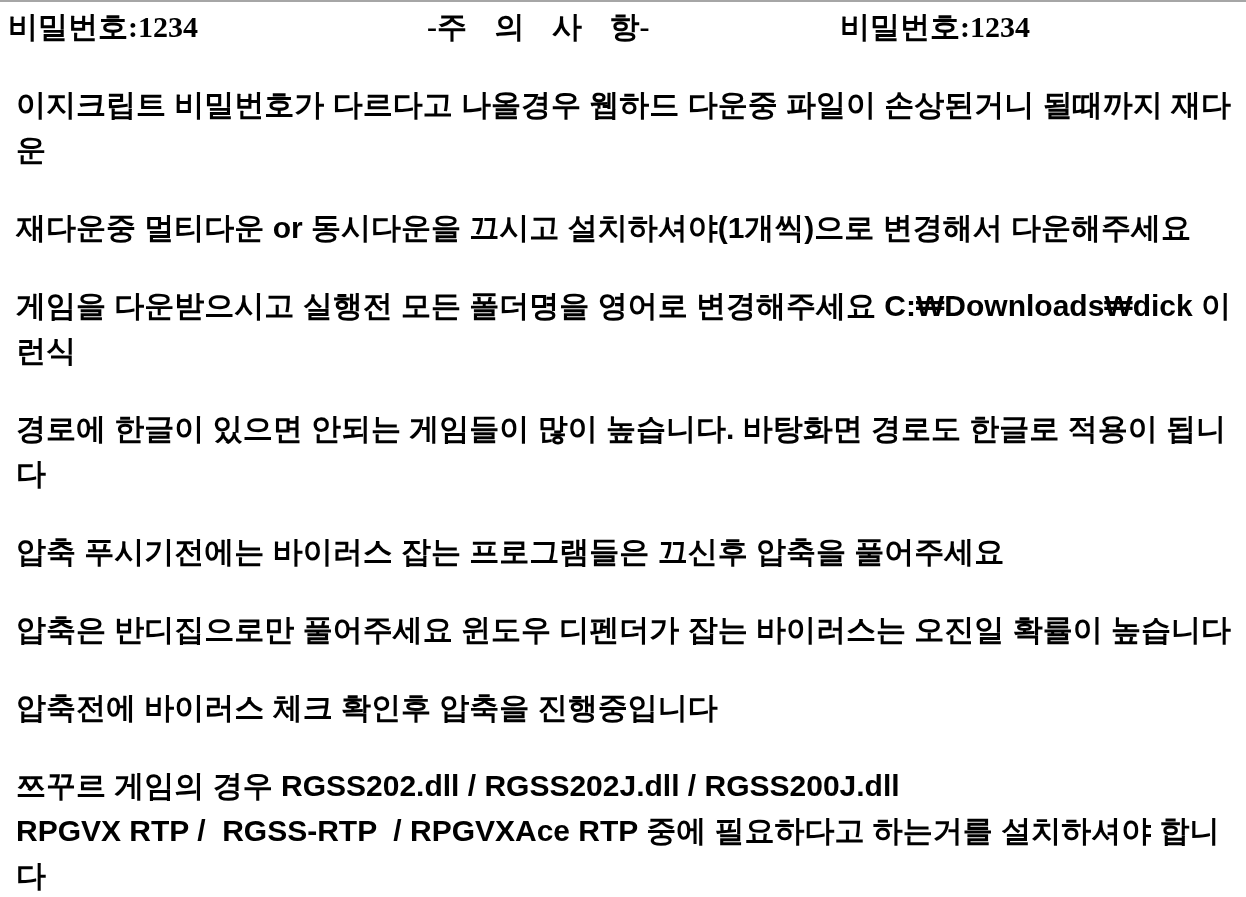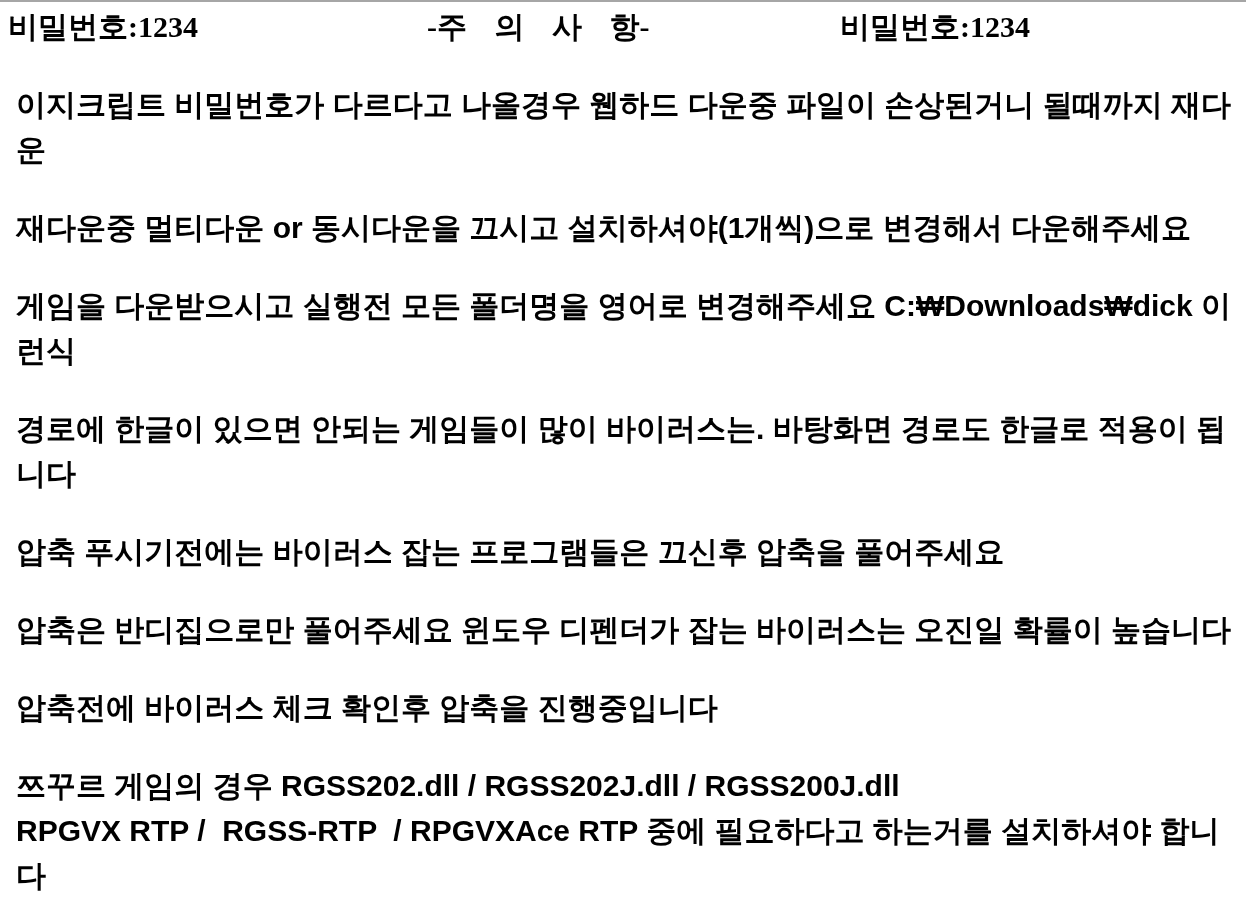--- a/index.html
+++ b/index.html
@@ -42,20 +42,20 @@
 
   <div class="hdr">
     <span class="pw-left">비밀번호:1234</span>
     <span class="title">-주 의 사 항-</span>
     <span class="pw-right">비밀번호:1234</span>
   </div>
 
   <p class="line">이지크립트 비밀번호가 다르다고 나올경우 웹하드 다운중 파일이 손상된거니 될때까지 재다운</p>
   <p class="line">재다운중 멀티다운 or 동시다운을 끄시고 설치하셔야(1개씩)으로 변경해서 다운해주세요</p>
   <p class="line">게임을 다운받으시고 실행전 모든 폴더명을 영어로 변경해주세요 C:₩Downloads₩dick 이런식</p>
-  <p class="line">경로에 한글이 있으면 안되는 게임들이 많이 바이러스는. 바탕화면 경로도 한글로 적용이 됩니다</p>
+  <p class="line">경로에 한글이 있으면 안되는 게임들이 많이 높습니다. 바탕화면 경로도 한글로 적용이 됩니다</p>
   <p class="line">압축 푸시기전에는 바이러스 잡는 프로그램들은 끄신후 압축을 풀어주세요</p>
   <p class="line">압축은 반디집으로만 풀어주세요 윈도우 디펜더가 잡는 바이러스는 오진일 확률이 높습니다</p>
   <p class="line">압축전에 바이러스 체크 확인후 압축을 진행중입니다</p>
   <p class="line">쯔꾸르 게임의 경우 RGSS202.dll / RGSS202J.dll / RGSS200J.dll
 RPGVX RTP /  RGSS-RTP  / RPGVXAce RTP 중에 필요하다고 하는거를 설치하셔야 합니다</p>
 
 </div>
 
 </body></html>

